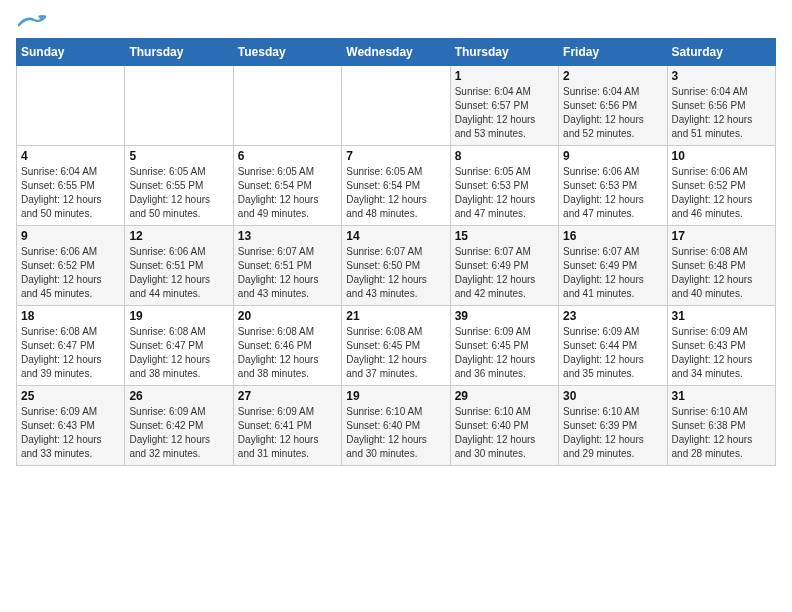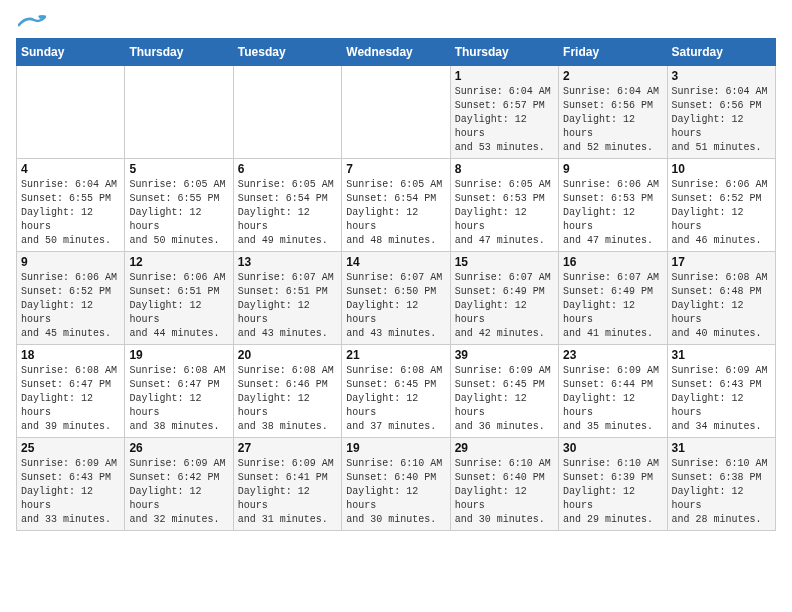--- a/index.html
+++ b/index.html
@@ -72,21 +72,20 @@
     .day-number {
       font-weight: bold;
       font-size: 12px;
       margin-bottom: 2px;
       color: #111;
     }
     .day-info {
       font-size: 10px;
       color: #333;
       line-height: 1.4;
-      font-family: Liberation Mono, monospace;
     }
     .empty-cell {
       background: #fff !important;
     }
   </style>
 </head>
 <body>
 
 <div class="header-section">
   <div class="logo">

